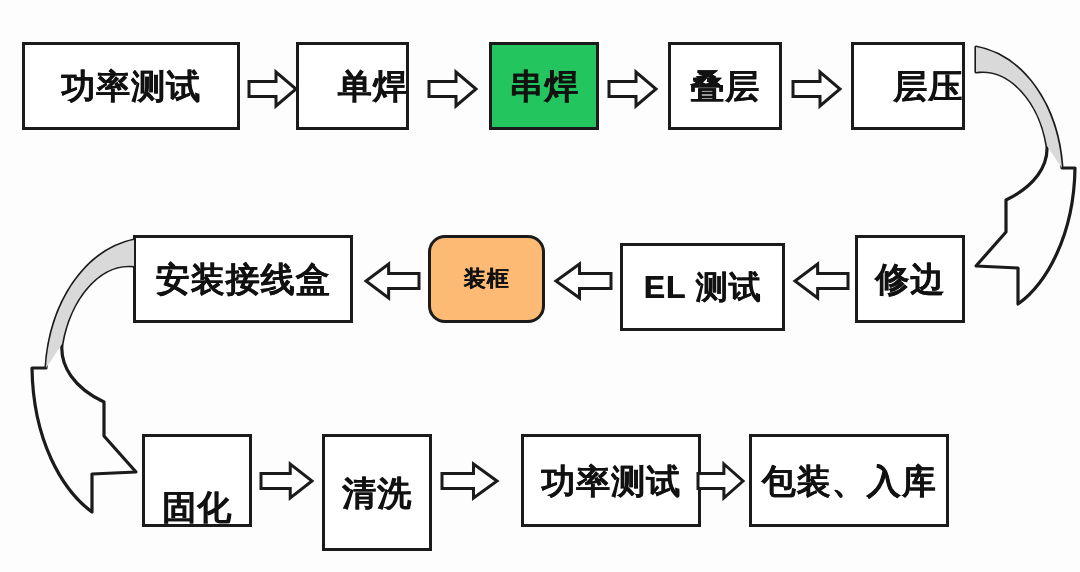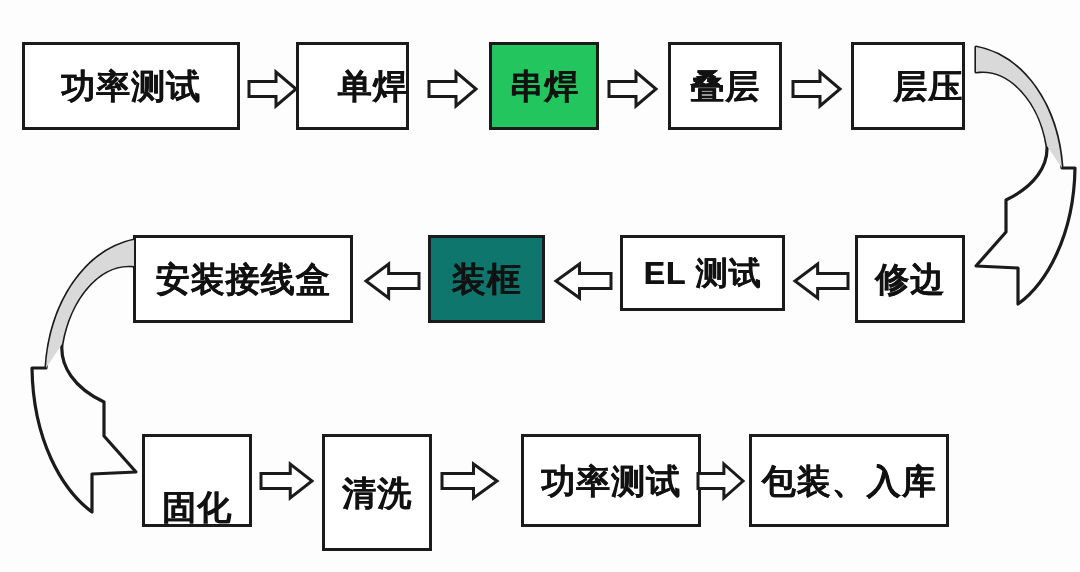--- a/index.html
+++ b/index.html
@@ -62,24 +62,24 @@
   <div class="node" id="node-n4" style="left: 668px; top: 42px; width: 114px; height: 88px; font-size: 34px; border-color: rgb(27, 27, 27); background: rgb(255, 255, 255);">
     <span class="label">叠层</span>
   </div>
   <div class="node" id="node-n5" style="left: 851px; top: 42px; width: 114px; height: 88px; font-size: 34px; border-color: rgb(27, 27, 27); background: rgb(255, 255, 255); padding-left: 40px;">
     <span class="label">层压</span>
   </div>
 
   <div class="node" id="node-n6" style="left: 133px; top: 235px; width: 220px; height: 88px; font-size: 34px; border-color: rgb(27, 27, 27); background: rgb(255, 255, 255);">
     <span class="label">安装接线盒</span>
   </div>
-  <div class="node" id="node-n7" style="left: 428px; top: 235px; width: 117px; height: 88px; font-size: 34px; border-color: rgb(27, 27, 27); background: #0f766e;">
+  <div class="node" id="node-n7" style="left: 428px; top: 235px; width: 117px; height: 88px; font-size: 22px; border-color: rgb(27, 27, 27); background: #fdba74; border-radius: 17px;">
     <span class="label">装框</span>
   </div>
-  <div class="node" id="node-n8" style="left: 620px; top: 235px; width: 165px; height: 76px; font-size: 32px; border-color: rgb(27, 27, 27); background: rgb(255, 255, 255);">
+  <div class="node" id="node-n8" style="left: 620px; top: 243px; width: 165px; height: 88px; font-size: 32px; border-color: rgb(27, 27, 27); background: rgb(255, 255, 255);">
     <span class="label">EL 测试</span>
   </div>
   <div class="node" id="node-n9" style="left: 855px; top: 235px; width: 110px; height: 88px; font-size: 34px; border-color: rgb(27, 27, 27); background: rgb(255, 255, 255);">
     <span class="label">修边</span>
   </div>
 
   <div class="node" id="node-n10" style="left: 142px; top: 434px; width: 110px; height: 93px; font-size: 34px; border-color: rgb(27, 27, 27); background: rgb(255, 255, 255); align-items: flex-end;">
     <span class="label">固化</span>
   </div>
   <div class="node" id="node-n11" style="left: 322px; top: 434px; width: 110px; height: 117px; font-size: 34px; border-color: rgb(27, 27, 27); background: rgb(255, 255, 255);">

